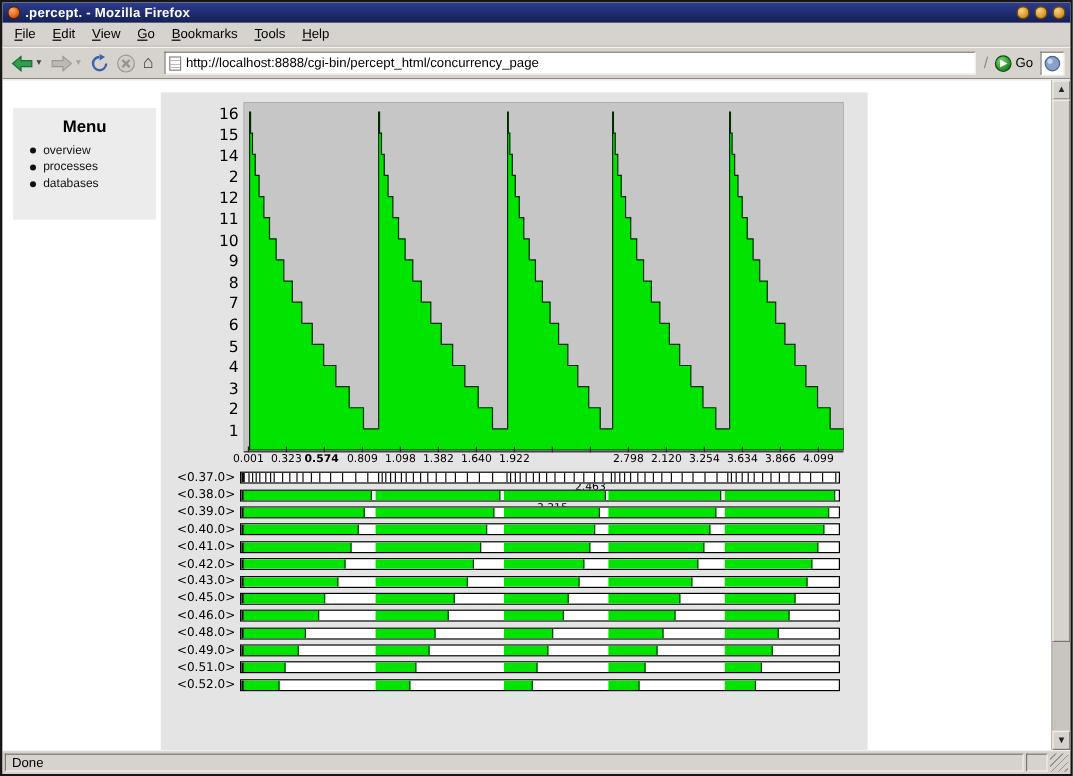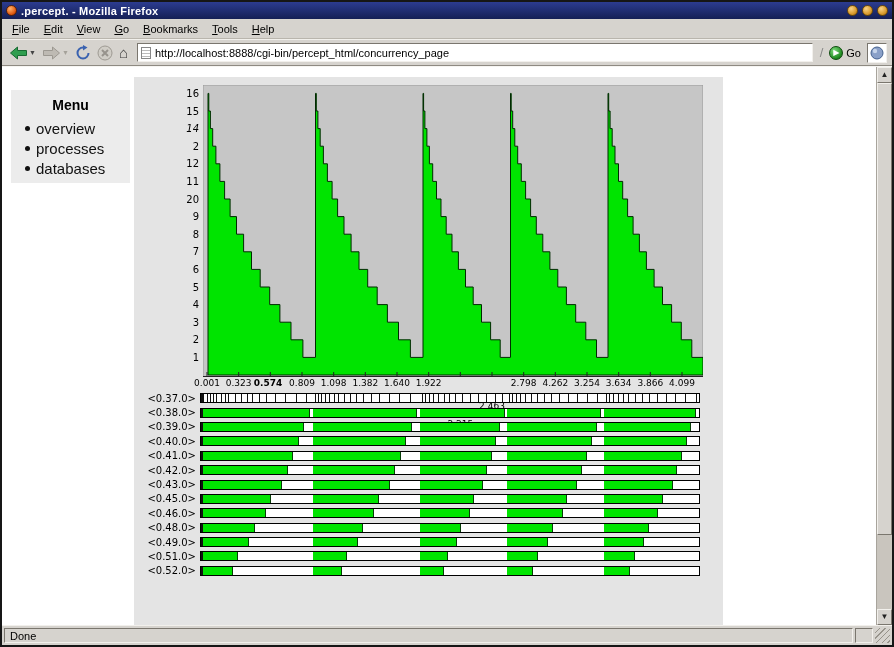--- a/index.html
+++ b/index.html
@@ -41,27 +41,27 @@
   .go-label{font-size:11px;color:#000;margin-left:3px;}
   .throbber-box{width:20px;height:20px;background:#fff;border:1px solid;border-color:#7a766e #f2f0ec #f2f0ec #7a766e;display:flex;align-items:center;justify-content:center;margin-left:2px;}
 
   
   .content-wrap{flex:1;display:flex;min-height:0;border-top:1px solid #f6f5f2;}
   .page{flex:1;position:relative;background:#fff;overflow:hidden;}
 
   .menu-box{position:absolute;left:9px;top:23px;width:119px;height:93px;background:#ececec;padding:7px 8px;}
   .menu-title{font-size:14px;font-weight:bold;text-align:center;margin-bottom:7px;color:#000;}
   .menu-list{list-style:none;}
-  .menu-list li{font-size:15px;color:#111;margin:3px 0 3px 6px;display:flex;align-items:center;cursor:pointer;}
+  .menu-list li{font-size:10px;color:#111;margin:3px 0 3px 6px;display:flex;align-items:center;cursor:pointer;}
   .bullet{width:5px;height:5px;border-radius:50%;background:#111;margin-right:6px;flex:0 0 auto;}
 
   .percept-panel{position:absolute;left:132px;top:10px;width:589px;height:548px;background:#e4e4e4;}
   .chart{position:absolute;left:0;top:0;width:100%;height:314px;}
   #plot{position:absolute;left:69px;top:8px;}
-  .ylab{position:absolute;font-size:10px;color:#000;font-family:"DejaVu Sans",sans-serif;}
+  .ylab{position:absolute;font-size:13px;color:#000;font-family:"DejaVu Sans",sans-serif;}
   .xlab{position:absolute;font-size:9px;color:#000;font-family:"DejaVu Sans",sans-serif;transform:translateX(-50%);top:301px;}
 
   #rows{position:absolute;left:0;top:314px;width:100%;}
   .prow{display:flex;align-items:center;height:14.4px;}
   .plabel{width:66px;text-align:right;padding-right:4px;font-size:10px;color:#000;font-family:"DejaVu Sans",sans-serif;flex:0 0 auto;}
   .pbar{position:relative;width:500px;height:10px;background:#fff;border:1px solid #000;overflow:hidden;flex:0 0 auto;}
   .seg{position:absolute;top:0;bottom:0;background:#00e400;border-right:1px solid #063d06;}
   .tick{position:absolute;top:0;bottom:0;width:1px;background:#111;}
   .start-tick{position:absolute;top:0;bottom:0;left:0;width:3px;background:#111;}
 
@@ -173,25 +173,25 @@
           <div id="ylabels">
               <span class="ylab" style="top: 274.9px; left: 0px; width: 65px; text-align: right;">1</span>
               <span class="ylab" style="top: 257.3px; left: 0px; width: 65px; text-align: right;">2</span>
               <span class="ylab" style="top: 239.7px; left: 0px; width: 65px; text-align: right;">3</span>
               <span class="ylab" style="top: 222.1px; left: 0px; width: 65px; text-align: right;">4</span>
               <span class="ylab" style="top: 204.5px; left: 0px; width: 65px; text-align: right;">5</span>
               <span class="ylab" style="top: 186.9px; left: 0px; width: 65px; text-align: right;">6</span>
               <span class="ylab" style="top: 169.3px; left: 0px; width: 65px; text-align: right;">7</span>
               <span class="ylab" style="top: 151.7px; left: 0px; width: 65px; text-align: right;">8</span>
               <span class="ylab" style="top: 134.1px; left: 0px; width: 65px; text-align: right;">9</span>
-              <span class="ylab" style="top: 116.5px; left: 0px; width: 65px; text-align: right;">20</span>
+              <span class="ylab" style="top: 116.5px; left: 0px; width: 65px; text-align: right;">10</span>
               <span class="ylab" style="top: 98.9px; left: 0px; width: 65px; text-align: right;">11</span>
               <span class="ylab" style="top: 81.3px; left: 0px; width: 65px; text-align: right;">12</span>
               <span class="ylab" style="top: 63.7px; left: 0px; width: 65px; text-align: right;">2</span>
-              <span class="ylab" style="top: 46.1px; left: 0px; width: 65px; text-align: right; font-style: italic;">14</span>
+              <span class="ylab" style="top: 46.1px; left: 0px; width: 65px; text-align: right;">14</span>
               <span class="ylab" style="top: 28.5px; left: 0px; width: 65px; text-align: right;">15</span>
               <span class="ylab" style="top: 10.9px; left: 0px; width: 65px; text-align: right;">16</span>
             </div>
           <svg id="plot" width="500" height="292" viewBox="0 0 500 292">
               <rect x="0" y="0" width="500" height="292" fill="#c6c6c6" stroke="#9a9a9a"></rect>
               <path d="M 5 290 L 5 8.4 L 5.8 8.4 L 5.8 26 L 7.4 26 L 7.4 43.6 L 9.7 43.6 L 9.7 61.2 L 12.9 61.2 L 12.9 78.8 L 16.9 78.8 L 16.9 96.4 L 21.6 96.4 L 21.6 114 L 27.1 114 L 27.1 131.6 L 33.5 131.6 L 33.5 149.2 L 40.6 149.2 L 40.6 166.8 L 48.5 166.8 L 48.5 184.4 L 57.2 184.4 L 57.2 202 L 66.7 202 L 66.7 219.6 L 76.9 219.6 L 76.9 237.2 L 88.0 237.2 L 88.0 254.8 L 99.9 254.8 L 99.9 272.4 L 112.5 272.4 L 112.5 8.4 L 113.3 8.4 L 113.3 26 L 114.9 26 L 114.9 43.6 L 117.2 43.6 L 117.2 61.2 L 120.4 61.2 L 120.4 78.8 L 124.4 78.8 L 124.4 96.4 L 129.1 96.4 L 129.1 114 L 134.6 114 L 134.6 131.6 L 141.0 131.6 L 141.0 149.2 L 148.1 149.2 L 148.1 166.8 L 156.0 166.8 L 156.0 184.4 L 164.7 184.4 L 164.7 202 L 174.2 202 L 174.2 219.6 L 184.4 219.6 L 184.4 237.2 L 195.5 237.2 L 195.5 254.8 L 207.4 254.8 L 207.4 272.4 L 220.0 272.4 L 220.0 8.4 L 220.6 8.4 L 220.6 26 L 221.9 26 L 221.9 43.6 L 223.9 43.6 L 223.9 61.2 L 226.4 61.2 L 226.4 78.8 L 229.7 78.8 L 229.7 96.4 L 233.5 96.4 L 233.5 114 L 238.0 114 L 238.0 131.6 L 243.2 131.6 L 243.2 149.2 L 249.0 149.2 L 249.0 166.8 L 255.4 166.8 L 255.4 184.4 L 262.5 184.4 L 262.5 202 L 270.2 202 L 270.2 219.6 L 278.5 219.6 L 278.5 237.2 L 287.6 237.2 L 287.6 254.8 L 297.2 254.8 L 297.2 272.4 L 307.5 272.4 L 307.5 8.4 L 308.2 8.4 L 308.2 26 L 309.7 26 L 309.7 43.6 L 311.8 43.6 L 311.8 61.2 L 314.7 61.2 L 314.7 78.8 L 318.3 78.8 L 318.3 96.4 L 322.6 96.4 L 322.6 114 L 327.6 114 L 327.6 131.6 L 333.3 131.6 L 333.3 149.2 L 339.8 149.2 L 339.8 166.8 L 346.9 166.8 L 346.9 184.4 L 354.8 184.4 L 354.8 202 L 363.4 202 L 363.4 219.6 L 372.7 219.6 L 372.7 237.2 L 382.8 237.2 L 382.8 254.8 L 393.5 254.8 L 393.5 272.4 L 405.0 272.4 L 405.0 8.4 L 405.7 8.4 L 405.7 26 L 407.1 26 L 407.1 43.6 L 409.2 43.6 L 409.2 61.2 L 412.0 61.2 L 412.0 78.8 L 415.5 78.8 L 415.5 96.4 L 419.7 96.4 L 419.7 114 L 424.6 114 L 424.6 131.6 L 430.1 131.6 L 430.1 149.2 L 436.4 149.2 L 436.4 166.8 L 443.4 166.8 L 443.4 184.4 L 451.1 184.4 L 451.1 202 L 459.5 202 L 459.5 219.6 L 468.6 219.6 L 468.6 237.2 L 478.3 237.2 L 478.3 254.8 L 488.8 254.8 L 488.8 272.4 L 500.0 272.4 L 500 290 Z" fill="#00e400" stroke="#002b00" stroke-width="1"></path>
               <line x1="0" y1="291.5" x2="500" y2="291.5" stroke="#222"></line>
               <line x1="4.0" y1="287" x2="4.0" y2="292" stroke="#222" stroke-width="1"></line>
               <line x1="35.7" y1="287" x2="35.7" y2="292" stroke="#222" stroke-width="1"></line>
               <line x1="67.3" y1="287" x2="67.3" y2="292" stroke="#222" stroke-width="1"></line>
@@ -214,21 +214,21 @@
               <span class="xlab" style="left: 104.667px;">0.323</span>
               <span class="xlab" style="left: 134px; font-weight: bold;">0.574</span>
               <span class="xlab" style="left: 168.001px;">0.809</span>
               <span class="xlab" style="left: 199.668px;">1.098</span>
               <span class="xlab" style="left: 231.335px;">1.382</span>
               <span class="xlab" style="left: 263.002px;">1.640</span>
               <span class="xlab" style="left: 294.669px;">1.922</span>
               <span class="xlab" style="left: 326.336px; margin-top: 41px;">2.215</span>
               <span class="xlab" style="left: 358.003px; margin-top: 23px;">2.463</span>
               <span class="xlab" style="left: 389.67px;">2.798</span>
-              <span class="xlab" style="left: 421.337px;">4.262</span>
+              <span class="xlab" style="left: 421.337px;">2.120</span>
               <span class="xlab" style="left: 453.004px;">3.254</span>
               <span class="xlab" style="left: 484.671px;">3.634</span>
               <span class="xlab" style="left: 516.338px;">3.866</span>
               <span class="xlab" style="left: 548.005px;">4.099</span>
             </div>
         </div>
         <div id="rows">
             <div class="prow">
               <span class="plabel">&lt;0.37.0&gt;</span>
               <div class="pbar">

